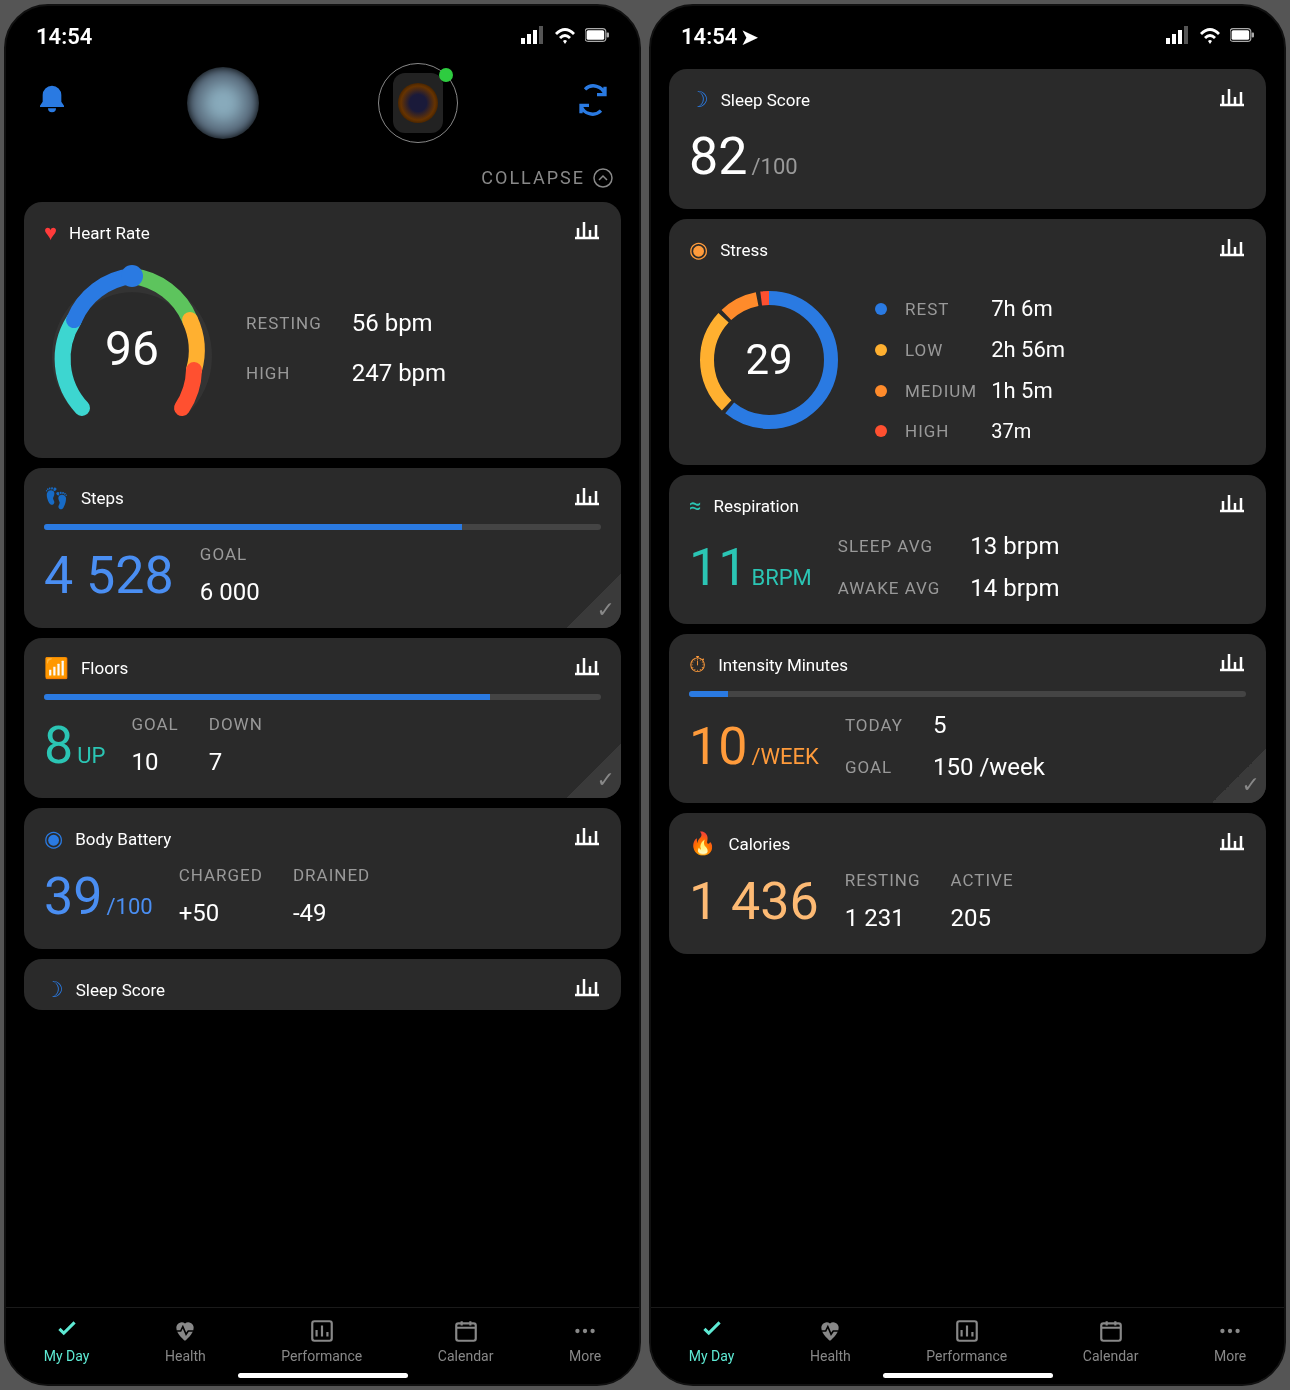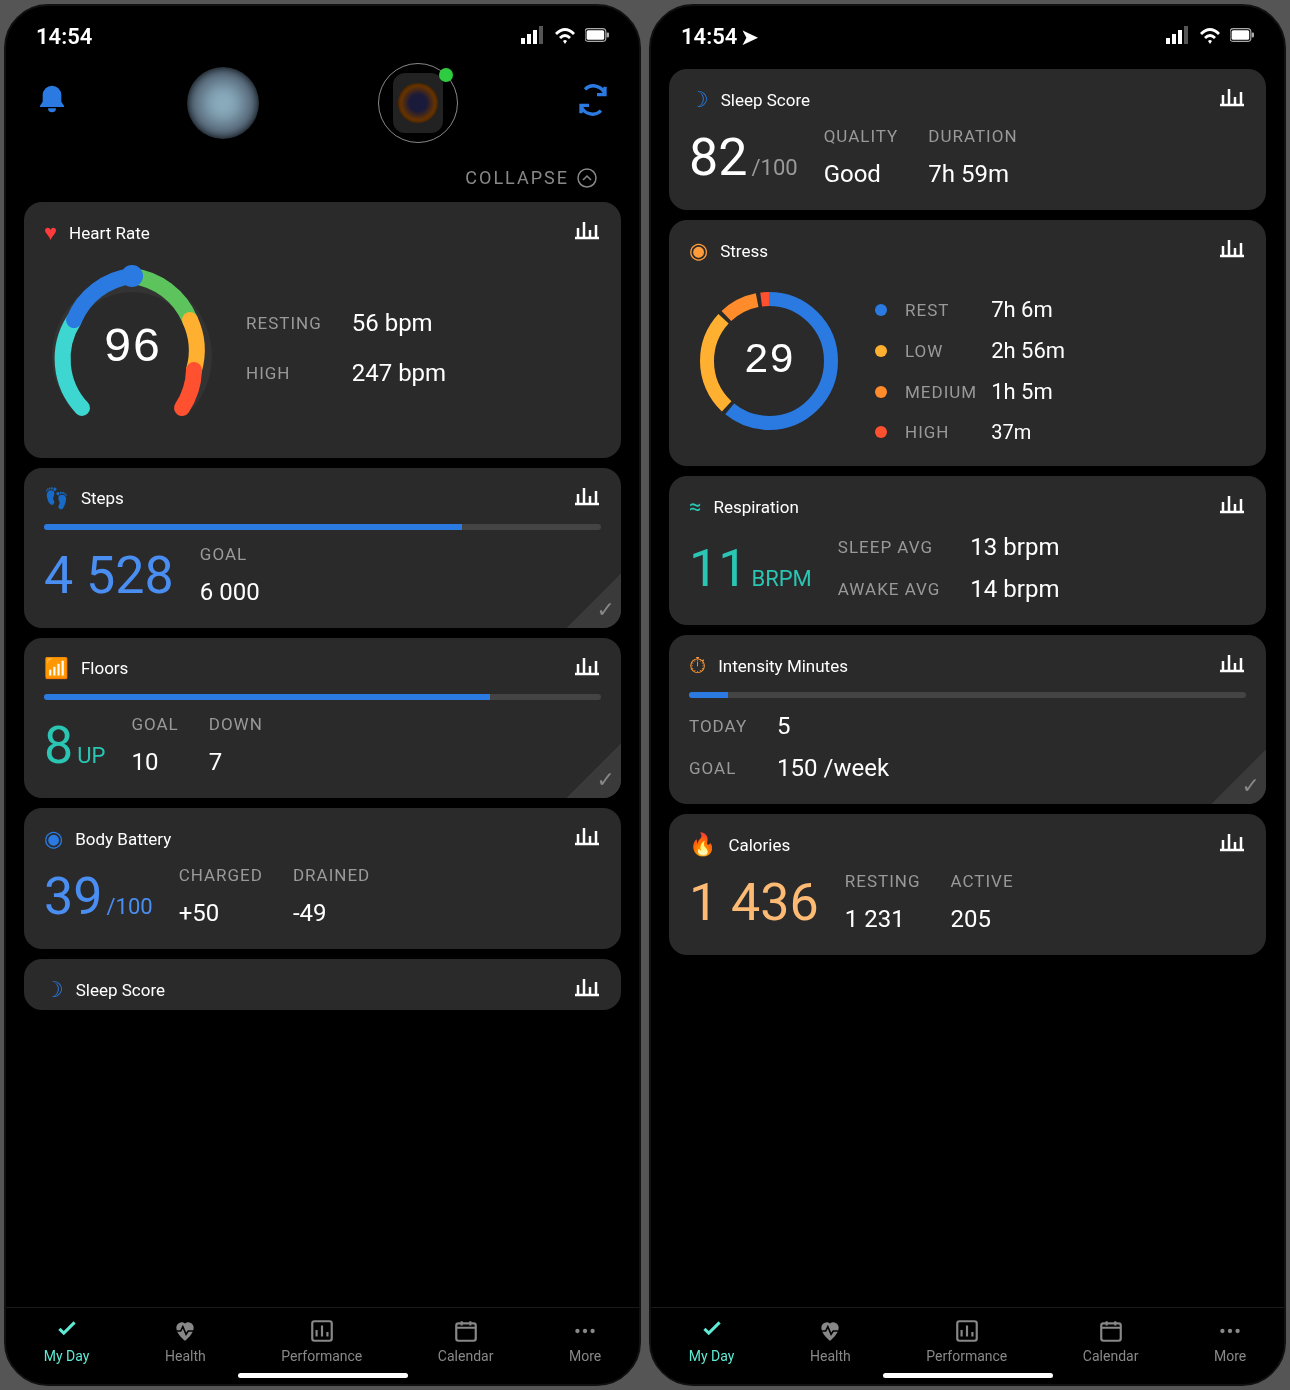--- a/index.html
+++ b/index.html
@@ -10,41 +10,41 @@
 .status-right svg { width: 24px; height: 18px; }
 .topbar { display: flex; align-items: center; justify-content: space-between; padding: 8px 30px 18px; }
 .avatar { width: 72px; height: 72px; border-radius: 50%; background: radial-gradient(circle, #8ab 20%, #567 60%, #234 100%); filter: blur(4px);}
 .avatar-wrap{width:72px;height:72px;border-radius:50%;overflow:hidden;}
 .watch-wrap { width: 80px; height: 80px; border: 1px solid #888; border-radius: 50%; display: flex; align-items: center; justify-content: center; position: relative; }
 .watch-dot { position: absolute; top: 4px; right: 4px; width: 14px; height: 14px; background: #2ecc40; border-radius: 50%; }
 .watch-body { width: 50px; height: 60px; background: #222; border-radius: 12px; display:flex;align-items:center;justify-content:center;}
 .watch-face{width:40px;height:40px;border-radius:50%;background:radial-gradient(circle,#1a1a3a 30%,#630 60%,#000 100%);}
 .bell-icon { color: #2a7ae2; font-size: 34px; }
 .sync-icon { color: #2a7ae2; font-size: 30px; }
-.collapse-row { display: flex; justify-content: flex-end; align-items: center; gap: 8px; padding: 6px 42px 4px; color: #888; font-size: 18px; letter-spacing: 2px; }
+.collapse-row { display: flex; justify-content: flex-end; align-items: center; gap: 8px; padding: 6px 26px 4px; color: #888; font-size: 18px; letter-spacing: 2px; }
 .collapse-row svg{width:20px;height:20px;}
 .scroll { flex: 1; overflow-y: auto; padding: 0 18px 88px; }
 .scroll::-webkit-scrollbar{width:5px;}
 .scroll::-webkit-scrollbar-thumb{background:#666;border-radius:3px;}
 .card { background: #2a2a2a; border-radius: 18px; padding: 18px 20px 22px; margin: 10px 0; position: relative; overflow:hidden;}
 .card-head { display: flex; align-items: center; gap: 12px; margin-bottom: 14px; }
 .card-title { color: #fff; font-size: 17px; font-weight: 400; }
 .bar-icon { position: absolute; top: 16px; right: 20px; color: #fff; }
 .bar-icon svg{width:28px;height:22px;}
 .card-body { display: flex; align-items: center; gap: 26px; }
 .big-num { font-size: 52px; font-weight: 400; }
 .big-sub { font-size: 22px; margin-left: 4px; vertical-align: baseline; }
 .stats { display: grid; grid-template-columns: auto auto; column-gap: 30px; row-gap: 14px; align-items: center; }
 .stat-label { color: #999; font-size: 17px; letter-spacing: 1px; }
 .stat-val { color: #fff; font-size: 24px; font-weight: 400; }
 .progress { height: 6px; background: #444; border-radius: 3px; margin-top: 4px; margin-bottom: 14px; overflow: hidden; }
 .progress-fill { height: 100%; background: #2a7ae2; }
 .corner-check { position: absolute; bottom: 0; right: 0; width: 54px; height: 54px; background: linear-gradient(135deg, transparent 50%, #3a3a3a 50%); display:flex;align-items:flex-end;justify-content:flex-end;padding:6px;color:#888;font-size:22px;}
 .gauge { position: relative; width: 176px; height: 176px; }
-.gauge-center { position: absolute; inset: 0; display: flex; align-items: center; justify-content: center; color: #fff; font-size: 48px; font-family: Liberation Mono, monospace; }
+.gauge-center { position: absolute; inset: 0; display: flex; align-items: center; justify-content: center; color: #fff; font-size: 48px; }
 .stress-legend { display: grid; grid-template-columns: 16px auto auto; column-gap: 14px; row-gap: 16px; align-items: center; margin-top: 20px; }
 .dot { width: 12px; height: 12px; border-radius: 50%; }
 .bottom-nav { position: absolute; bottom: 0; left: 0; right: 0; background: #000; display: flex; justify-content: space-around; align-items: center; padding: 10px 0 20px; border-top: 1px solid #1a1a1a; }
 .nav-item { display: flex; flex-direction: column; align-items: center; gap: 4px; color: #888; font-size: 14px; }
 .nav-item.active { color: #5eead4; }
 .nav-item svg{width:30px;height:26px;}
 .home-ind { position: absolute; bottom: 6px; left: 50%; transform: translateX(-50%); width: 170px; height: 5px; background: #fff; border-radius: 3px; }
 .heart-icon{color:#ff3b3b;font-size:22px;}
 .steps-icon{color:#2a7ae2;font-size:20px;}
 .floors-icon{color:#2bc5b4;font-size:20px;}
@@ -288,26 +288,20 @@
     <div class="card">
       <div class="card-head">
         <span class="sleep-icon">☽</span>
         <span class="card-title">Sleep Score</span>
       </div>
       <span class="bar-icon"><svg viewBox="0 0 28 22">
             <path d="M2 20 H26 M5 20 V10 M11 20 V4 M17 20 V12 M23 20 V7" stroke="#fff" stroke-width="2.5" fill="none"></path>
           </svg></span>
       <div class="card-body">
         <div class="big-num white-txt"><span>82</span><span class="big-sub" style="color:#999;">/100</span></div>
-        <div class="stats">
-          <span class="stat-label">QUALITY</span>
-          <span class="stat-label">DURATION</span>
-          <span class="stat-val">Good</span>
-          <span class="stat-val">7h 59m</span>
-        </div>
       </div>
     </div>
 
     <div class="card">
       <div class="card-head">
         <span class="stress-icon">◉</span>
         <span class="card-title">Stress</span>
       </div>
       <span class="bar-icon"><svg viewBox="0 0 28 22">
             <path d="M2 20 H26 M5 20 V10 M11 20 V4 M17 20 V12 M23 20 V7" stroke="#fff" stroke-width="2.5" fill="none"></path>
@@ -367,20 +361,21 @@
         <span class="intensity-icon">⏱</span>
         <span class="card-title">Intensity Minutes</span>
       </div>
       <span class="bar-icon"><svg viewBox="0 0 28 22">
             <path d="M2 20 H26 M5 20 V10 M11 20 V4 M17 20 V12 M23 20 V7" stroke="#fff" stroke-width="2.5" fill="none"></path>
           </svg></span>
       <div class="progress">
           <div class="progress-fill" style="width:7%"></div>
         </div>
       <div class="card-body">
+        <div class="big-num orange-txt"><span>10</span><span class="big-sub">/WEEK</span></div>
         <div class="stats">
           <span class="stat-label">TODAY</span>
           <span class="stat-val">5</span>
           <span class="stat-label">GOAL</span>
           <span class="stat-val">150 /week</span>
         </div>
       </div>
       <div class="corner-check">✓</div>
     </div>
 

